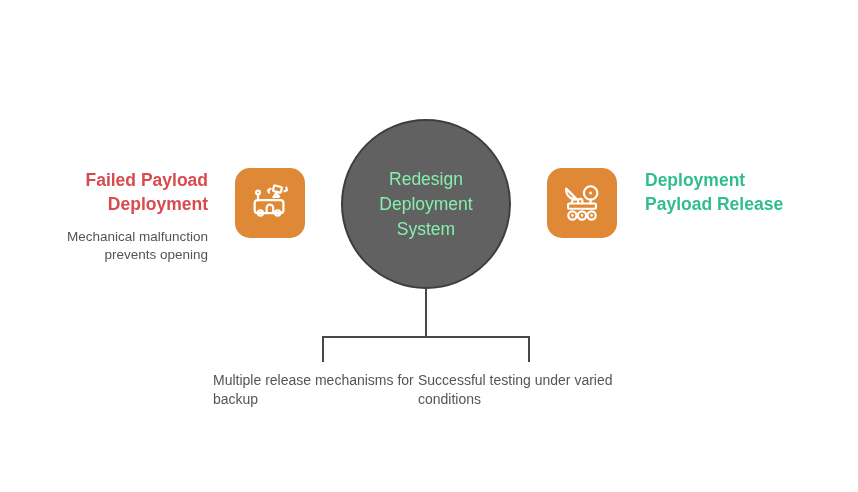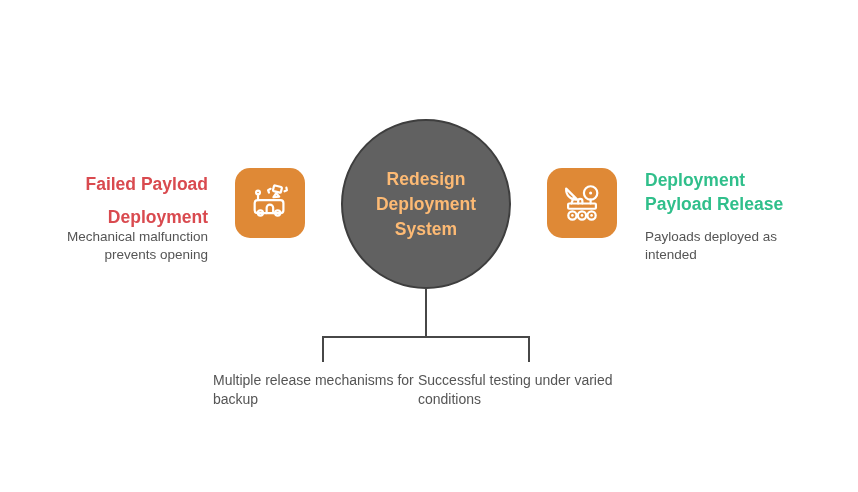--- a/index.html
+++ b/index.html
@@ -19,21 +19,21 @@
     letter-spacing:0.3px;
     color:var(--titleColor);
     margin:0;
   }
   
   .left-heading{
     position:absolute;
     top:168px;right:650px;width:160px;
     text-align:right;
     font-size:17.5px;font-weight:bold;
-    line-height:33px;
+    line-height:24px;
     color:var(--red);
   }
   .left-desc{
     position:absolute;
     top:228px;right:650px;width:170px;
     text-align:right;
     font-size:13.5px;
     line-height:18px;
     color:var(--textGray);
   }
@@ -73,23 +73,23 @@
     border-radius:50%;
     background:var(--circleFill);
     border:2px solid var(--circleBorder);
     box-sizing:border-box;
     display:flex;align-items:center;justify-content:center;
   }
   .circle span{
     display:block;
     width:120px;
     text-align:center;
-    color:#fdba74;
+    color:#86efac;
     font-size:17.5px;
-    font-weight:bold;
+    font-weight:normal;
     line-height:25px;
   }
   
   .line{position:absolute;background:var(--line);}
   .line.v-center{left:425px;top:288px;width:2px;height:50px;}
   .line.h-main{left:322px;top:336px;width:208px;height:2px;}
   .line.v-left{left:322px;top:336px;width:2px;height:26px;}
   .line.v-right{left:528px;top:336px;width:2px;height:26px;}
   
   .branch-label{
@@ -153,21 +153,20 @@
       <circle cx="14" cy="37" r="4.3"></circle>
       <circle cx="14" cy="37" r="1.4" fill="#ffffff" stroke="none"></circle>
       <circle cx="24" cy="37" r="4.3"></circle>
       <circle cx="24" cy="37" r="1.4" fill="#ffffff" stroke="none"></circle>
       <circle cx="34" cy="37" r="4.3"></circle>
       <circle cx="34" cy="37" r="1.4" fill="#ffffff" stroke="none"></circle>
     </svg>
   </div>
 
   <div class="right-heading">Deployment Payload Release</div>
-  <div class="right-desc">Payloads deployed as intended</div>
 
   <div class="line v-center"></div>
   <div class="line h-main"></div>
   <div class="line v-left"></div>
   <div class="line v-right"></div>
 
   <div class="branch-label b0">Multiple release mechanisms for backup</div>
   <div class="branch-label b1">Successful testing under varied conditions</div>
 
 </div>

